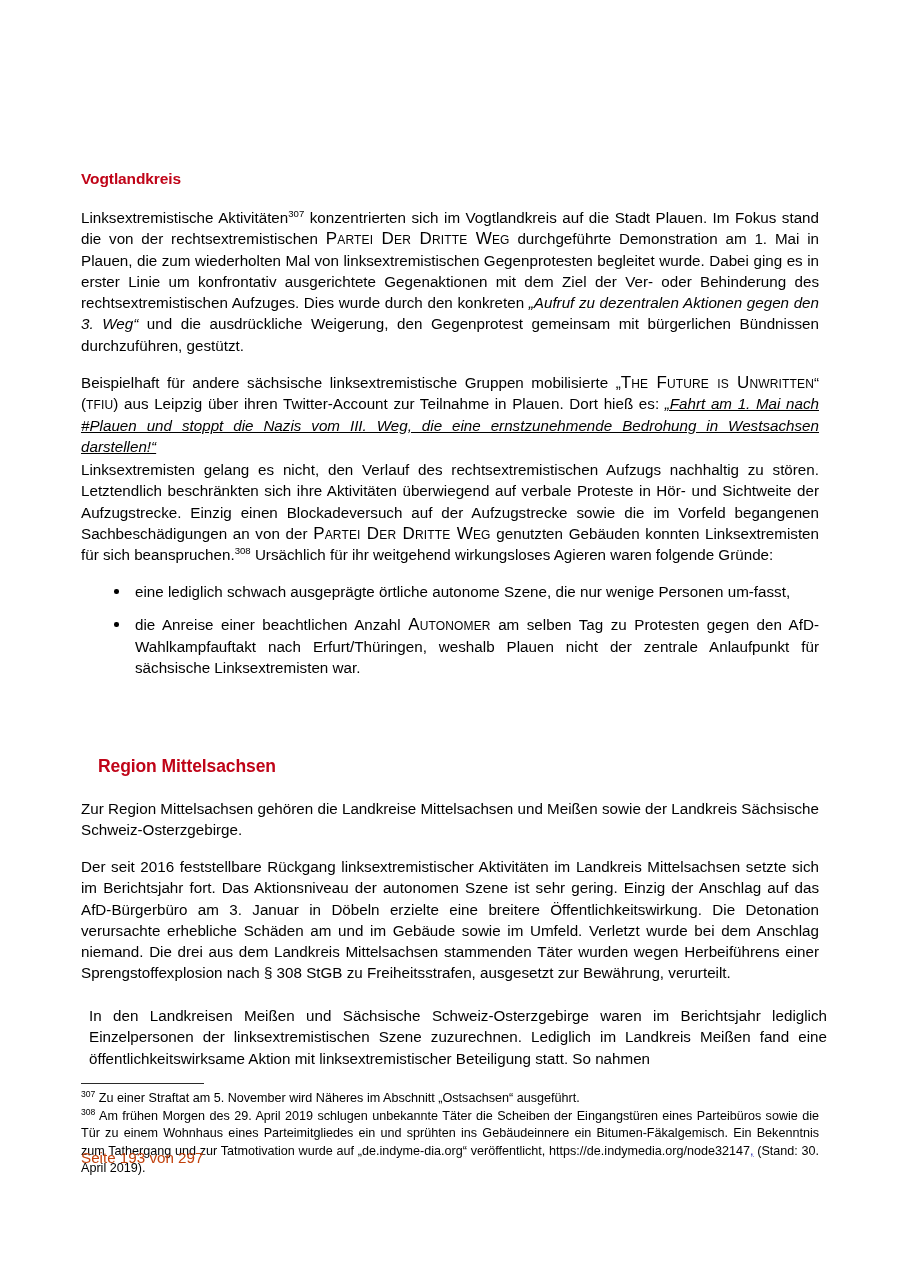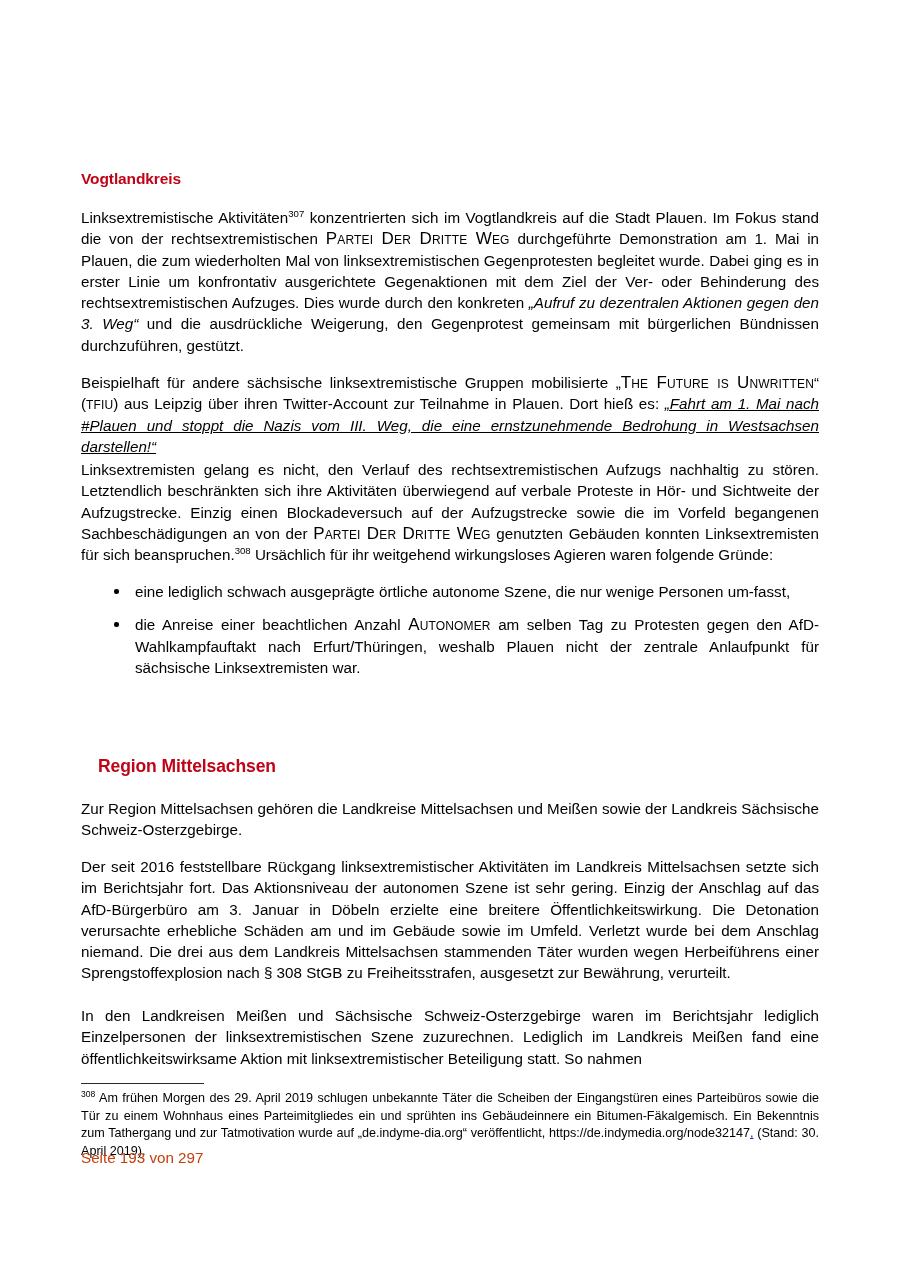--- a/index.html
+++ b/index.html
@@ -171,26 +171,27 @@
     </div>
 
     <div class="par-wrap" style="top:798px;">
       <p class="body-par">Zur Region Mittelsachsen gehören die Landkreise Mittelsachsen und Meißen sowie der Landkreis Sächsische Schweiz-Osterzgebirge.</p>
     </div>
 
     <div class="par-wrap" style="top:856px;">
       <p class="body-par">Der seit 2016 feststellbare Rückgang linksextremistischer Aktivitäten im Landkreis Mittelsachsen setzte sich im Berichtsjahr fort. Das Aktionsniveau der autonomen Szene ist sehr gering. Einzig der Anschlag auf das AfD-Bürgerbüro am 3. Januar in Döbeln erzielte eine breitere Öffentlichkeitswirkung. Die Detonation verursachte erhebliche Schäden am und im Gebäude sowie im Umfeld. Verletzt wurde bei dem Anschlag niemand. Die drei aus dem Landkreis Mittelsachsen stammenden Täter wurden wegen Herbeiführens einer Sprengstoffexplosion nach § 308 StGB zu Freiheitsstrafen, ausgesetzt zur Bewährung, verurteilt.</p>
     </div>
 
-    <div class="par-wrap" style="top:1005px;">
+    <div class="par-wrap" style="top:1005px;margin-left:8px;">
       <p class="body-par">In den Landkreisen Meißen und Sächsische Schweiz-Osterzgebirge waren im Berichtsjahr lediglich Einzelpersonen der linksextremistischen Szene zuzurechnen. Lediglich im Landkreis Meißen fand eine öffentlichkeitswirksame Aktion mit linksextremistischer Beteiligung statt. So nahmen</p>
     </div>
 
     <div class="footnote-rule"></div>
 
     <div class="footnotes">
+      <p class="footnote"><sup class="fn">307</sup><span> Zu einer Straftat am 5. November wird Näheres im Abschnitt „Ostsachsen“ ausgeführt.</span></p>
       <p class="footnote"><sup class="fn">308</sup><span> Am frühen Morgen des 29. April 2019 schlugen unbekannte Täter die Scheiben der Eingangstüren eines Parteibüros sowie die Tür zu einem Wohnhaus eines Parteimitgliedes ein und sprühten ins Gebäudeinnere ein Bitumen-Fäkalgemisch. Ein Bekenntnis zum Tathergang und zur Tatmotivation wurde auf „de.indyme-dia.org“ veröffentlicht, https://de.indymedia.org/node32147</span><span class="link-mark">,</span><span> (Stand: 30. April 2019).</span></p>
     </div>
 
     <div class="page-footer">Seite 193 von 297</div>
 
   </div>
 </div>
 
 </body></html>

